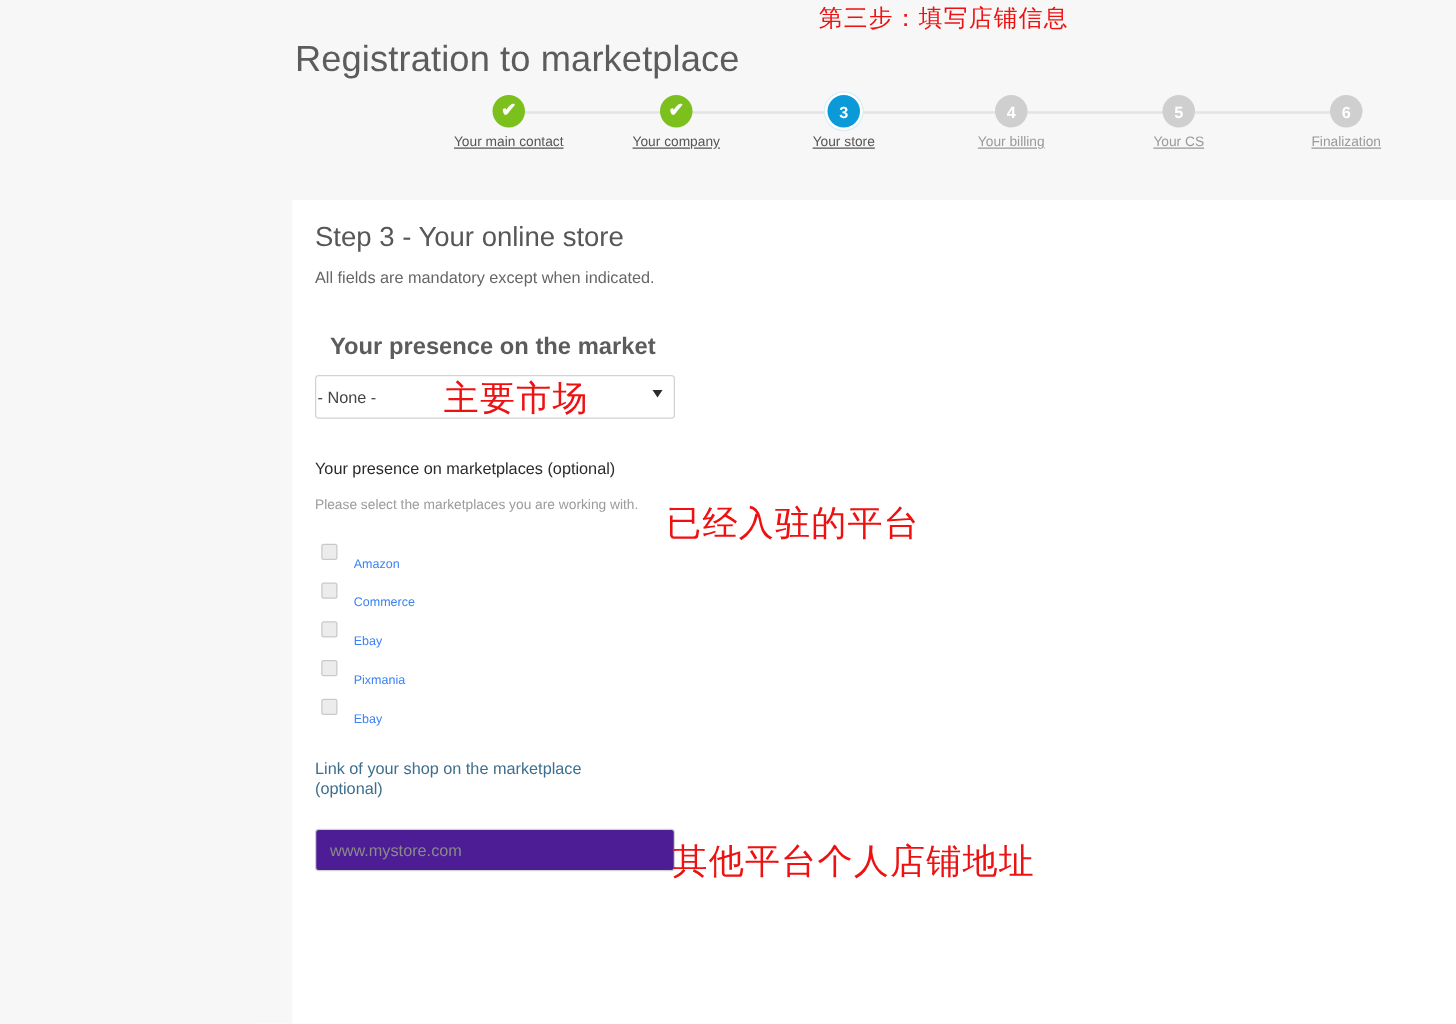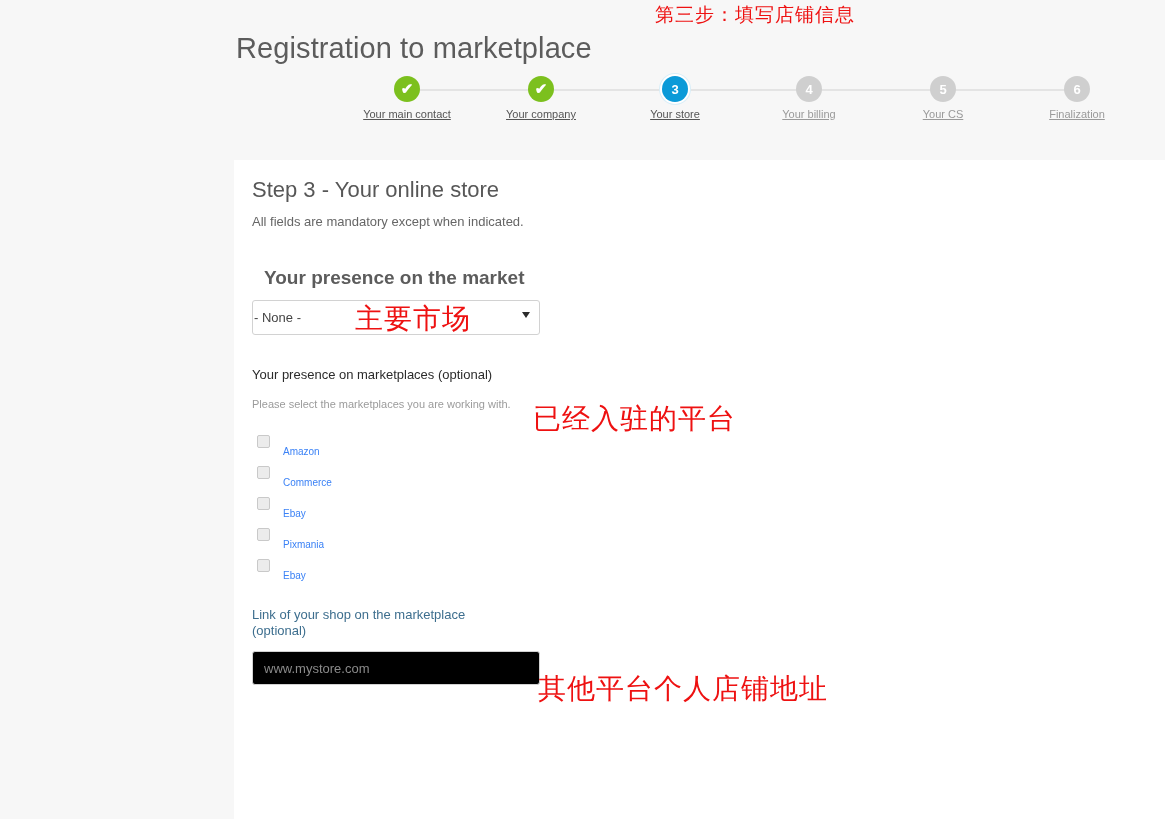--- a/index.html
+++ b/index.html
@@ -221,27 +221,27 @@
     margin-left: 5px;
   }
   .check-label {
     font-size: 10px;
     color: #3b82f6;
     margin-top: 20px;
   }
 
   
   .text-input {
-    margin-top: 12px;
+    margin-top: 24px;
     width: 288px;
     height: 34px;
     box-sizing: border-box;
     border: 1px solid #d2d2d2;
     border-radius: 3px;
-    background: #000000;
+    background: #4c1d95;
     font-size: 13px;
     color: #8a8a8a;
     padding: 0 11px;
     line-height: 32px;
     font-family: "Liberation Sans", sans-serif;
   }
   .text-input::placeholder { color: #8a8a8a; opacity: 1; }
 </style>
 </head>
 <body>

